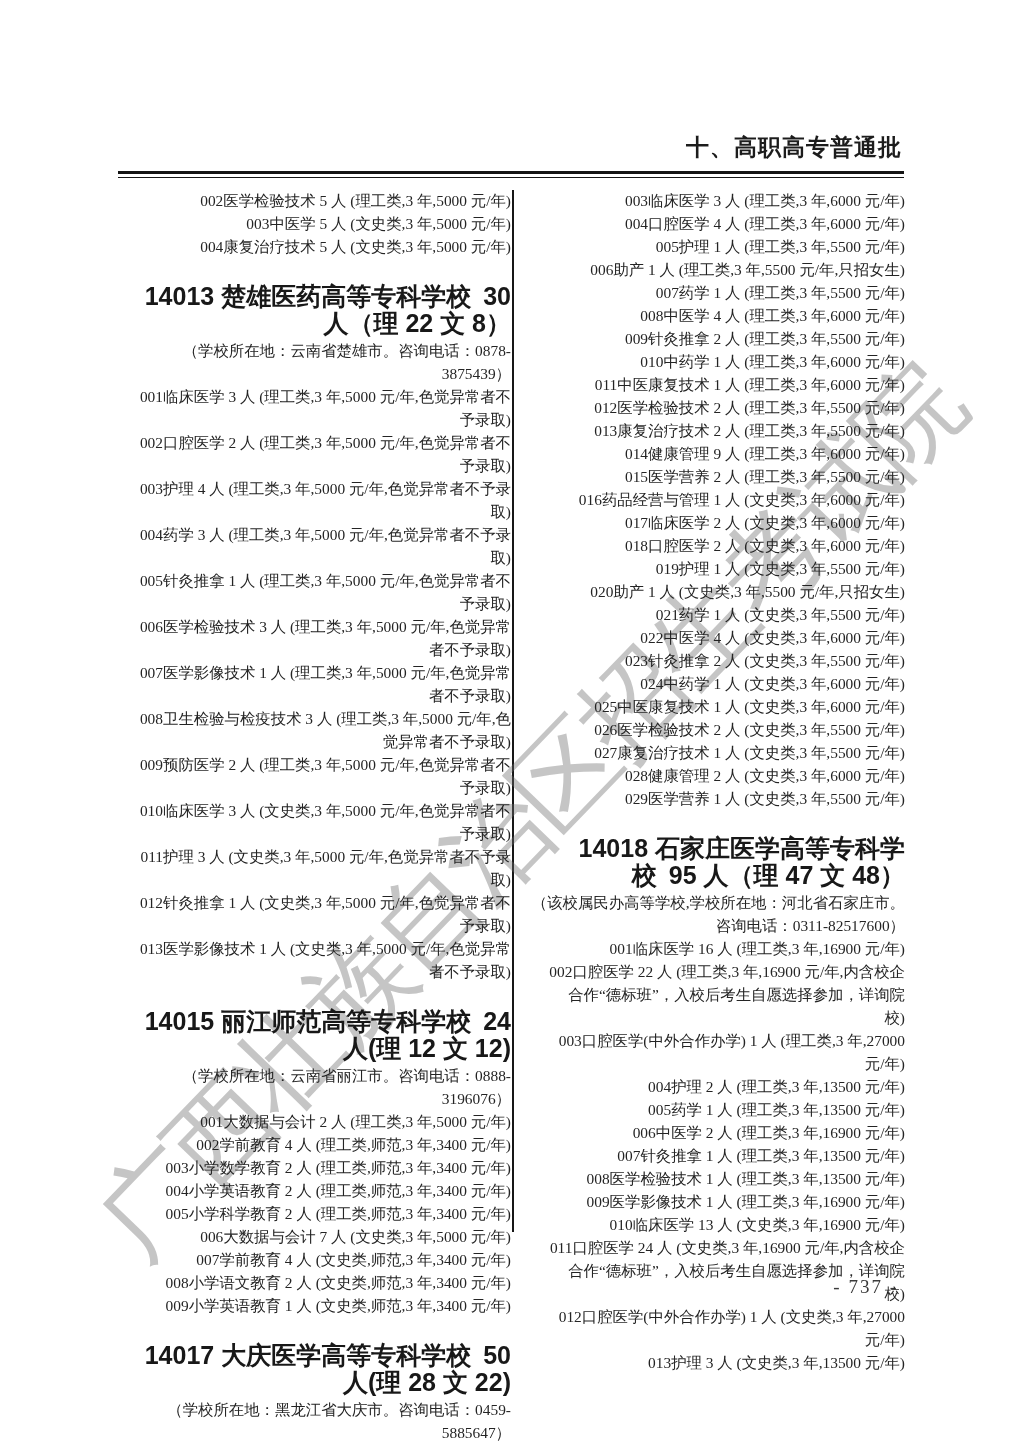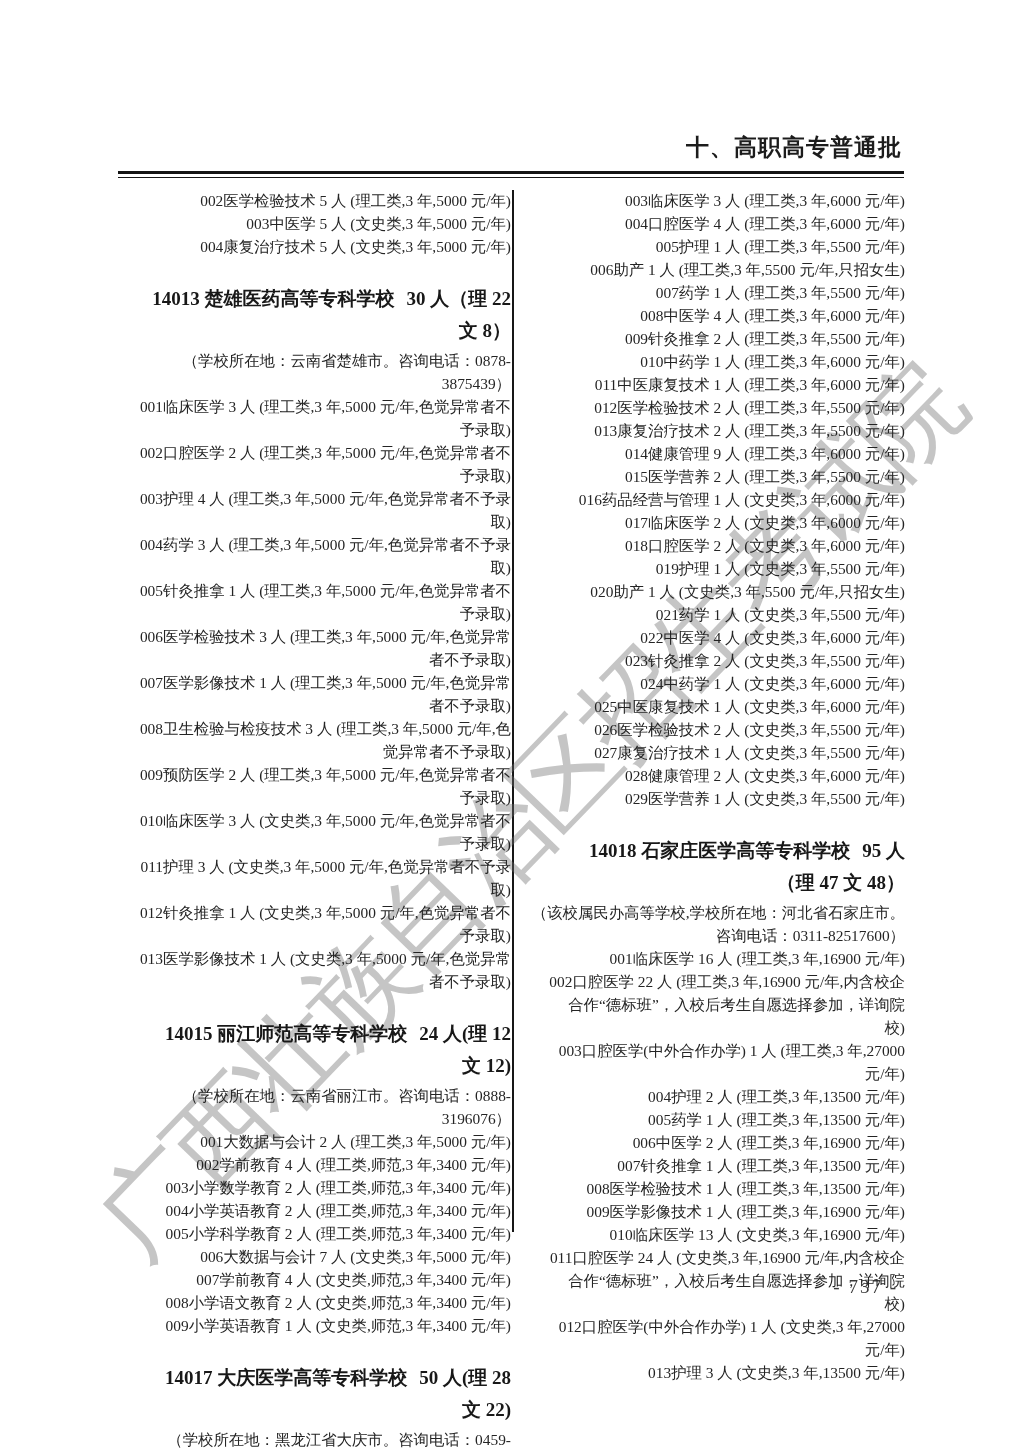--- a/index.html
+++ b/index.html
@@ -23,22 +23,22 @@
     position:absolute; left:512px; top:190px; width:2px; height:1042px;
     background:#161616;
   }
   
   .col { position:absolute; top:189px; font-size:15.4px; line-height:23px; z-index:2; }
   .col-left  { left:118px; width:393px; }
   .col-right { left:529px; width:376px; }
   .school-section { margin-top:0;text-align:right; }
   .school-section + .school-section { margin-top:25px; }
   .school-title {
-    font-family:Liberation Serif, serif; font-weight:700;
-    font-size:19px; line-height:32px; color:#181818;
+    font-family:Liberation Sans, sans-serif; font-weight:700;
+    font-size:25px; line-height:27px; color:#181818;
     padding-left:26px; margin-bottom:2px;
   }
   .school-title .sp { display:inline-block; width:12px; }
   .school-note { padding-left:26px; text-indent:-26px; }
   .item { padding-left:32px; }
   .item .num { display:inline-block; width:32px; margin-left:-32px; }
   
   .watermark {
     position:absolute; left:-80px; top:742px; width:1220px; height:140px;
     transform:rotate(-46deg); transform-origin:center;

